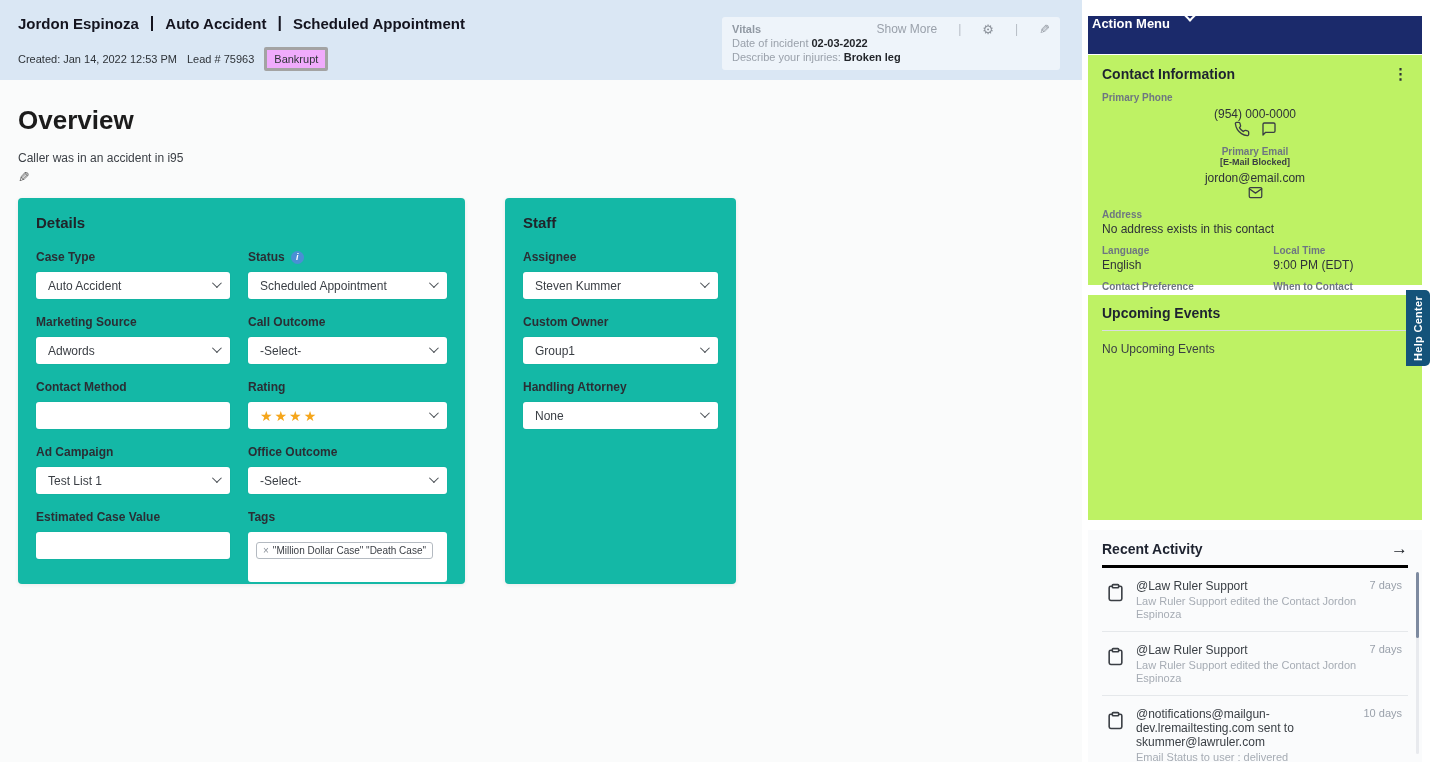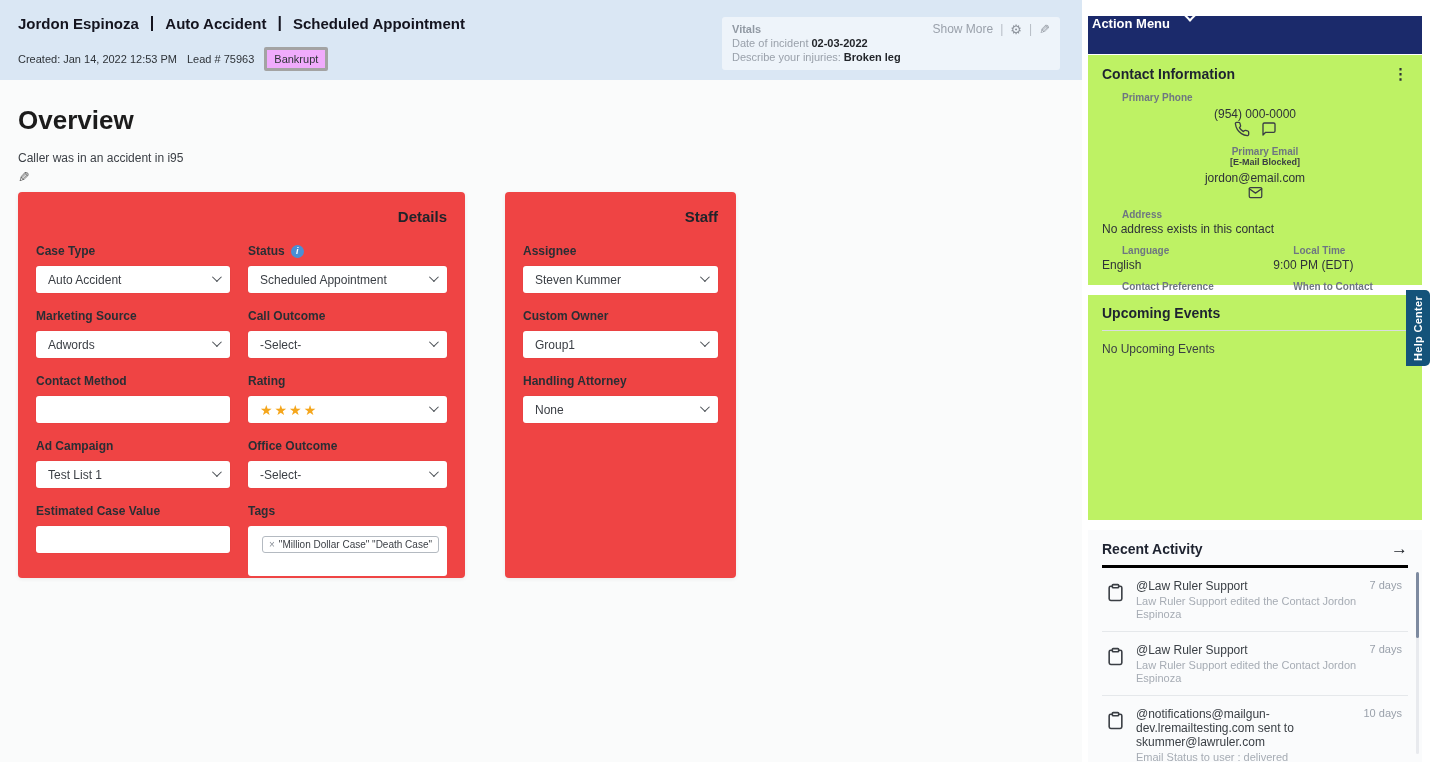--- a/index.html
+++ b/index.html
@@ -10,31 +10,31 @@
   .main { position:absolute; left:0; top:0; width:1082px; height:762px; background:#fafbfb; }
   .header-band { position:relative; width:1082px; height:80px; background:#dae7f4; }
   .title-row { position:absolute; left:18px; top:14px; display:flex; align-items:center; font-size:15px; font-weight:bold; color:#14141f; }
   .title-sep { margin:0 11px; font-size:16px; color:#14141f; font-weight:bold; }
   .meta-row { position:absolute; left:18px; top:47px; display:flex; align-items:center; gap:10px; font-size:11px; color:#2e3338; }
   .badge { background:#f0abfc; border:3px solid #a3a3a3; padding:3px 7px; font-size:11px; color:#2e3338; border-radius:2px; }
 
   .vitals { position:absolute; left:722px; top:17px; width:338px; min-height:46px; background:rgba(255,255,255,0.55); border-radius:3px; padding:5px 10px 6px; }
   .vitals-top { display:flex; justify-content:space-between; align-items:center; }
   .vitals-title { font-size:11px; font-weight:bold; color:#9199a3; }
-  .vitals-actions { display:flex; align-items:center; gap:7px; color:#9aa1ab; font-size:12px; }
+  .vitals-actions { display:flex; align-items:center; gap:21px; color:#9aa1ab; font-size:12px; }
   .vitals-actions .sep { color:#b6bcc4; }
   .icon-btn { cursor:pointer; color:#8d939c; font-size:13px; line-height:1; }
   .vitals-line { font-size:11px; line-height:14px; color:#9aa1ab; }
   .vitals-line b { color:#23262b; margin-left:3px; }
 
   .overview-title { position:absolute; left:18px; top:105px; font-size:26px; font-weight:bold; color:#1c1c1c; }
   .overview-desc { position:absolute; left:18px; top:151px; font-size:12px; color:#3c4046; }
   .overview-edit { position:absolute; left:18px; top:169px; font-size:14px; color:#555; cursor:pointer; transform:scaleX(-1); display:inline-block; }
 
-  .panel { position:absolute; top:192px; background:#ef4444; border-radius:4px; box-shadow:0 1px 4px rgba(0,0,0,0.07); padding:16px 18px;text-align:right; }
+  .panel { position:absolute; top:198px; background:#14b8a6; border-radius:4px; box-shadow:0 1px 4px rgba(0,0,0,0.07); padding:16px 18px; }
   .panel-details { left:18px; width:447px; height:386px; }
   .panel-staff { left:505px; width:231px; height:386px; }
   .panel-title { font-size:15px; font-weight:bold; color:#20242a; margin-bottom:19px; }
 
   .fields-grid { display:grid; grid-template-columns:194px 199px; column-gap:18px; row-gap:16px; }
   .fields-col { display:grid; grid-template-columns:195px; row-gap:16px; }
   .field-label { font-size:12px; font-weight:bold; color:#2a2e34; margin-bottom:8px; display:flex; align-items:center; gap:6px; }
   .control { position:relative; height:27px; background:#ffffff; border-radius:3px; display:flex; align-items:center; padding:0 24px 0 12px; font-size:12px; color:#3a3e44; box-shadow:0 0 0 1px rgba(0,0,0,0.02); }
   .control.input { padding:0 8px; }
   .chev { position:absolute; right:11px; top:9px; width:7px; height:7px; border-right:1.5px solid #4a4f55; border-bottom:1.5px solid #4a4f55; transform:rotate(45deg) translateY(-2px); }
@@ -50,21 +50,21 @@
   .action-chev { width:8px; height:8px; border-right:2px solid #fff; border-bottom:2px solid #fff; transform:rotate(45deg); margin-left:16px; margin-top:-4px; }
 
   .sb-panel { position:absolute; left:0; width:334px; background:#bef264; padding:10px 14px; }
   .sb-contact { top:55px; height:230px; }
   .sb-events { top:295px; height:225px; }
   .sb-activity { top:530px; height:232px; background:#fafbfc; padding-bottom:0; }
 
   .sb-title-row { display:flex; justify-content:space-between; align-items:center; }
   .sb-title { font-size:14px; font-weight:bold; color:#1e2330; }
   .dots { font-size:15px; font-weight:bold; color:#2e3338; cursor:pointer; letter-spacing:0; }
-  .ci-label { font-size:10px; font-weight:bold; color:#6e7681; margin-top:9px;margin-left:20px; }
+  .ci-label { font-size:10px; font-weight:bold; color:#6e7681; margin-top:9px; }
   .ci-value { font-size:12px; color:#2e3238; margin-top:4px; }
   .row-flex { display:flex; justify-content:center; align-items:center;flex-direction:column; }
   .icon-row { display:flex; gap:11px; align-items:center; }
   .blocked { font-size:9px; font-weight:bold; color:#3a3e44; }
   .ci-grid { display:grid; grid-template-columns:56% 44%; }
   svg.ic { display:block; cursor:pointer; }
 
   .ev-title { font-size:14px; font-weight:bold; color:#1e2330; padding-bottom:9px; border-bottom:1px solid #d9dce0; }
   .ev-empty { font-size:12px; color:#3a3e44; margin-top:11px; }
 

